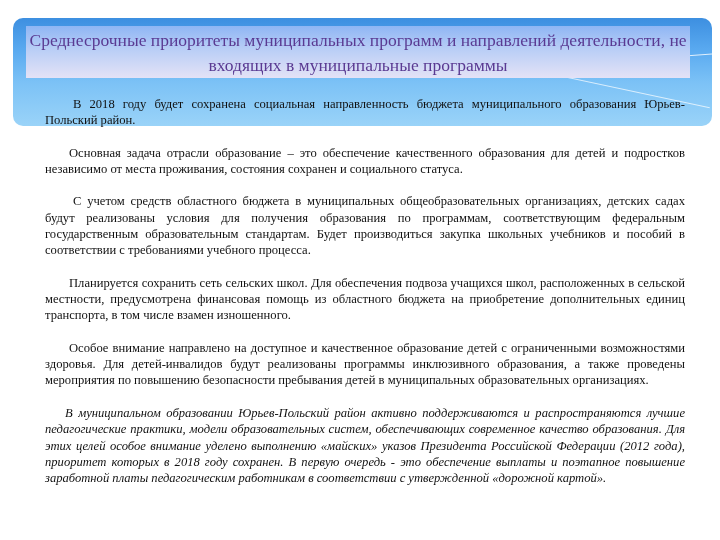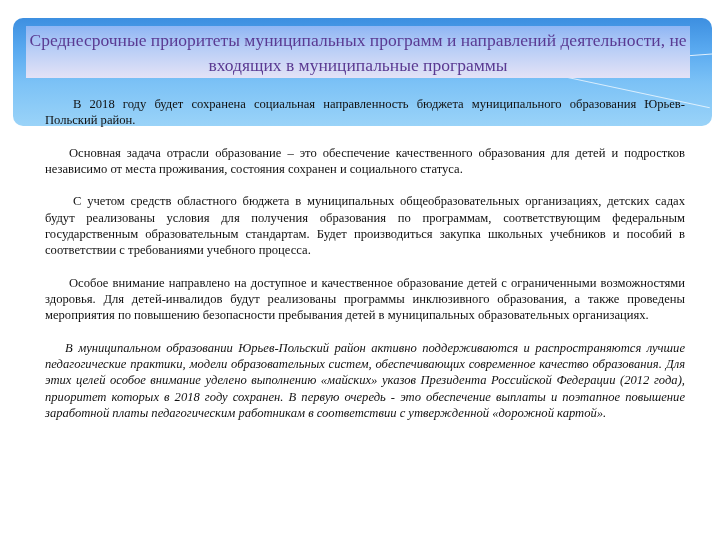--- a/index.html
+++ b/index.html
@@ -54,15 +54,16 @@
   <div class="streak2"></div>
   <div class="streak3"></div>
 </div>
 
 <div class="title-box">Среднесрочные приоритеты муниципальных программ и направлений деятельности, не входящих в муниципальные программы</div>
 
 <div class="body-text">
   <p class="ind1">В 2018 году будет сохранена социальная направленность бюджета муниципального образования Юрьев-Польский район.</p>
   <p class="ind2">Основная задача отрасли образование – это обеспечение качественного образования для детей и подростков независимо от места проживания, состояния сохранен и социального статуса.</p>
   <p class="ind1">С учетом средств областного бюджета в муниципальных общеобразовательных организациях, детских садах будут реализованы условия для получения образования по программам, соответствующим федеральным государственным образовательным стандартам. Будет производиться закупка школьных учебников и пособий в соответствии с требованиями учебного процесса.</p>
+  <p class="ind2">Планируется сохранить сеть сельских школ. Для обеспечения подвоза учащихся школ, расположенных в сельской местности, предусмотрена финансовая помощь из областного бюджета на приобретение дополнительных единиц транспорта, в том числе взамен изношенного.</p>
   <p class="ind2">Особое внимание направлено на доступное и качественное образование детей с ограниченными возможностями здоровья. Для детей-инвалидов будут реализованы программы инклюзивного образования, а также проведены мероприятия по повышению безопасности пребывания детей в муниципальных образовательных организациях.</p>
   <p class="ind3">В муниципальном образовании Юрьев-Польский район активно поддерживаются и распространяются лучшие педагогические практики, модели образовательных систем, обеспечивающих современное качество образования. Для этих целей особое внимание уделено выполнению «майских» указов Президента Российской Федерации (2012 года), приоритет которых в 2018 году сохранен. В первую очередь - это обеспечение выплаты и поэтапное повышение заработной платы педагогическим работникам в соответствии с утвержденной «дорожной картой».</p>
 </div>
 
 </body></html>

